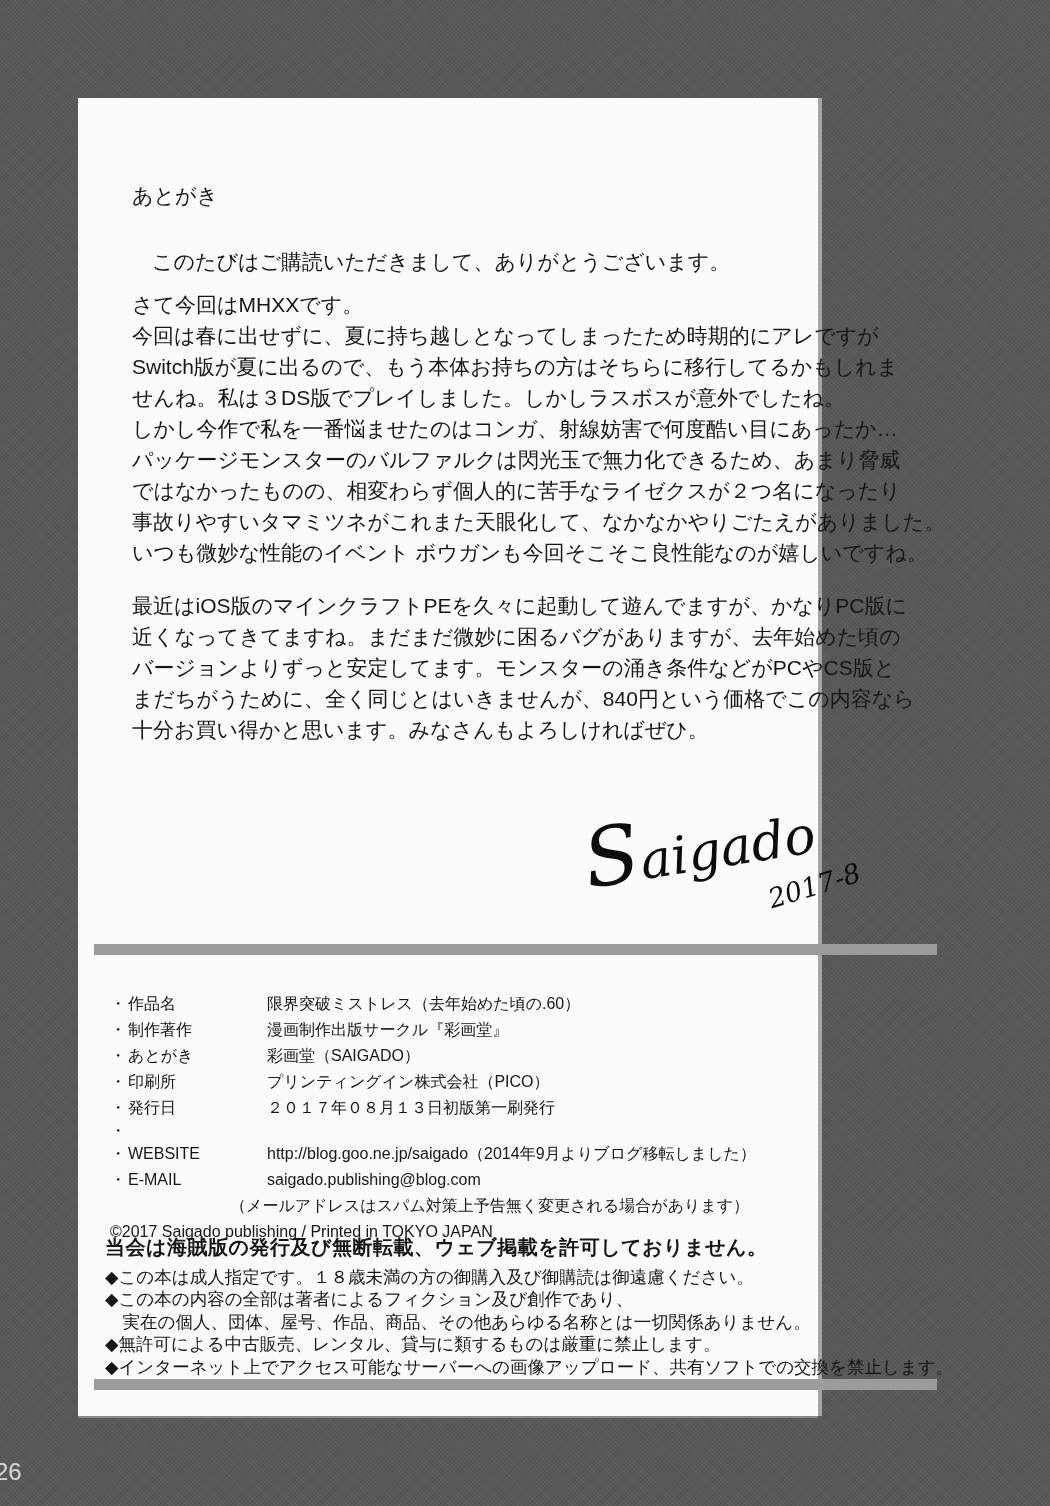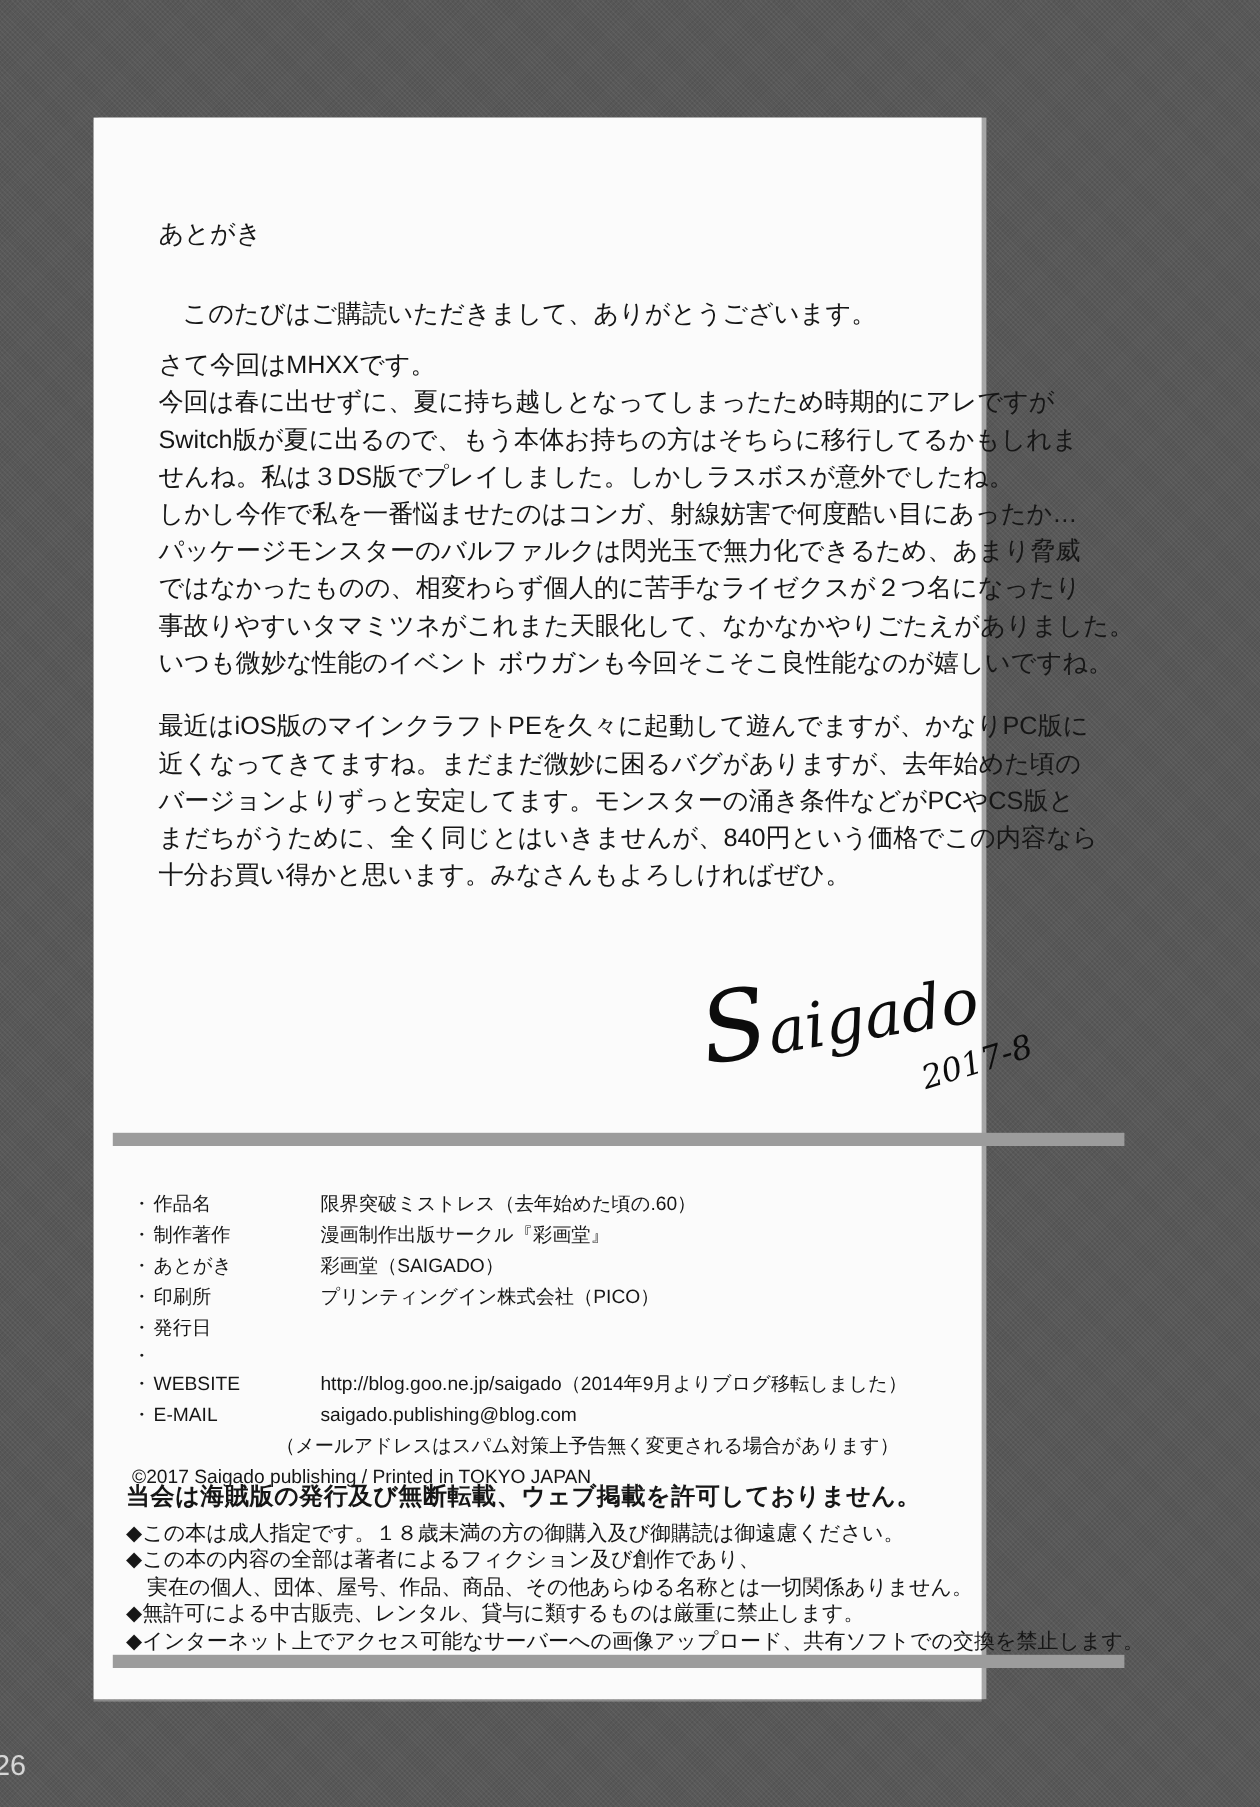--- a/index.html
+++ b/index.html
@@ -102,20 +102,21 @@
     <div class="c-row">
       <span class="c-label"><span class="c-dot">・</span><span>あとがき</span></span>
       <span class="c-value">彩画堂（SAIGADO）</span>
     </div>
     <div class="c-row">
       <span class="c-label"><span class="c-dot">・</span><span>印刷所</span></span>
       <span class="c-value">プリンティングイン株式会社（PICO）</span>
     </div>
     <div class="c-row">
       <span class="c-label"><span class="c-dot">・</span><span>発行日</span></span>
+      <span class="c-value">２０１７年０８月１３日初版第一刷発行</span>
     </div>
     <div class="c-row lone">
       <span class="c-label"><span class="c-dot">・</span><span></span></span>
       <span class="c-value"></span>
     </div>
     <div class="c-row">
       <span class="c-label"><span class="c-dot">・</span><span>WEBSITE</span></span>
       <span class="c-value">http://blog.goo.ne.jp/saigado（2014年9月よりブログ移転しました）</span>
     </div>
     <div class="c-row">

